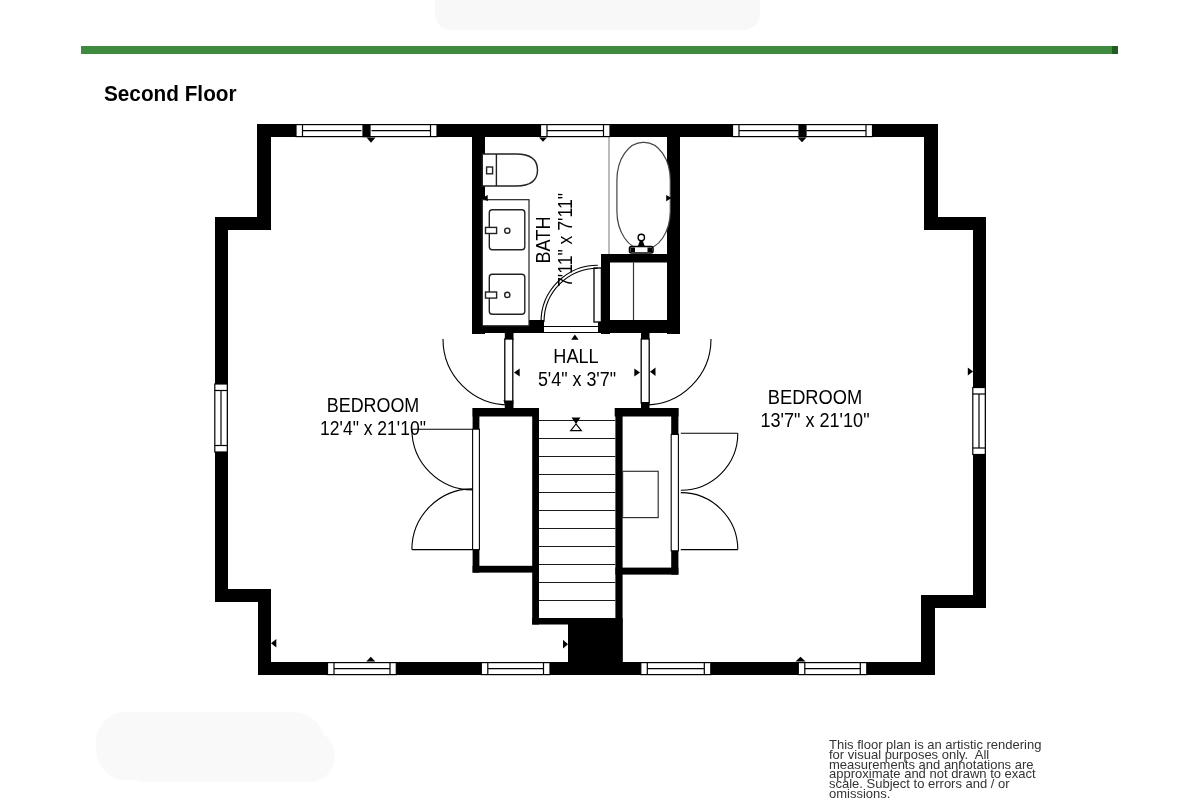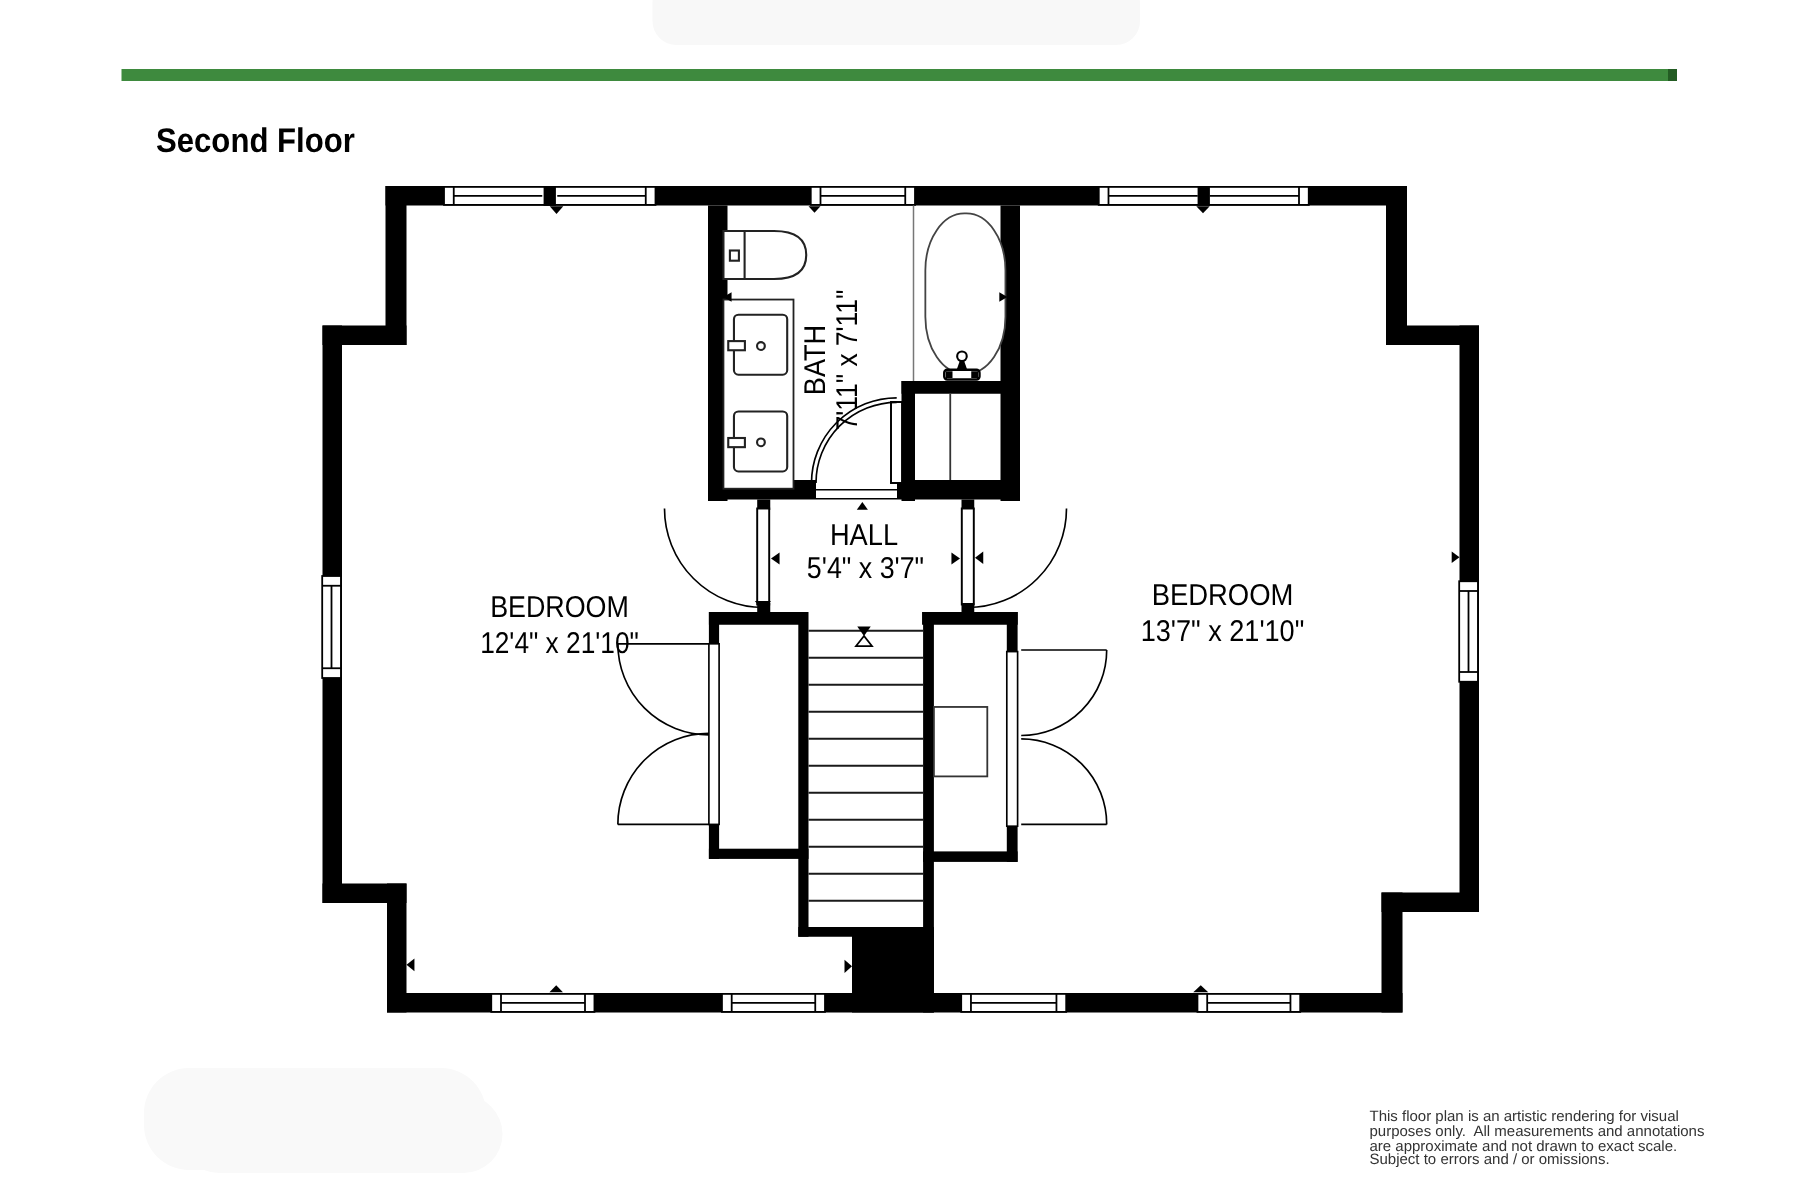--- a/index.html
+++ b/index.html
@@ -285,15 +285,15 @@
   <text x="815" y="403.5" font-size="20" text-anchor="middle" textLength="94.5" lengthAdjust="spacingAndGlyphs" fill="#000">BEDROOM</text>
   <text x="815" y="427" font-size="20" text-anchor="middle" textLength="109.1" lengthAdjust="spacingAndGlyphs" fill="#000">13'7" x 21'10"</text>
 
   <text x="576" y="363" font-size="20" text-anchor="middle" textLength="45.4" lengthAdjust="spacingAndGlyphs" fill="#000">HALL</text>
   <text x="577" y="385.5" font-size="20" text-anchor="middle" textLength="78.2" lengthAdjust="spacingAndGlyphs" fill="#000">5'4" x 3'7"</text>
 
   <text x="550" y="240" font-size="20" text-anchor="middle" textLength="46.9" lengthAdjust="spacingAndGlyphs" fill="#000" transform="rotate(-90 550 240)">BATH</text>
   <text x="571.5" y="240" font-size="20" text-anchor="middle" textLength="93.8" lengthAdjust="spacingAndGlyphs" fill="#000" transform="rotate(-90 571.5 240)">7'11" x 7'11"</text>
 </svg>
 
-<div class="abs" style="left:913px;top:740px;width:224px;font-size:10px;line-height:9.8px;color:#333333;">
+<div class="abs" style="left:829px;top:740px;width:224px;font-size:13px;line-height:9.8px;color:#333333;">
 This floor plan is an artistic rendering for visual purposes only.&nbsp; All measurements and annotations are approximate and not drawn to exact scale. Subject to errors and / or omissions.
 </div>
 
 </body></html>

